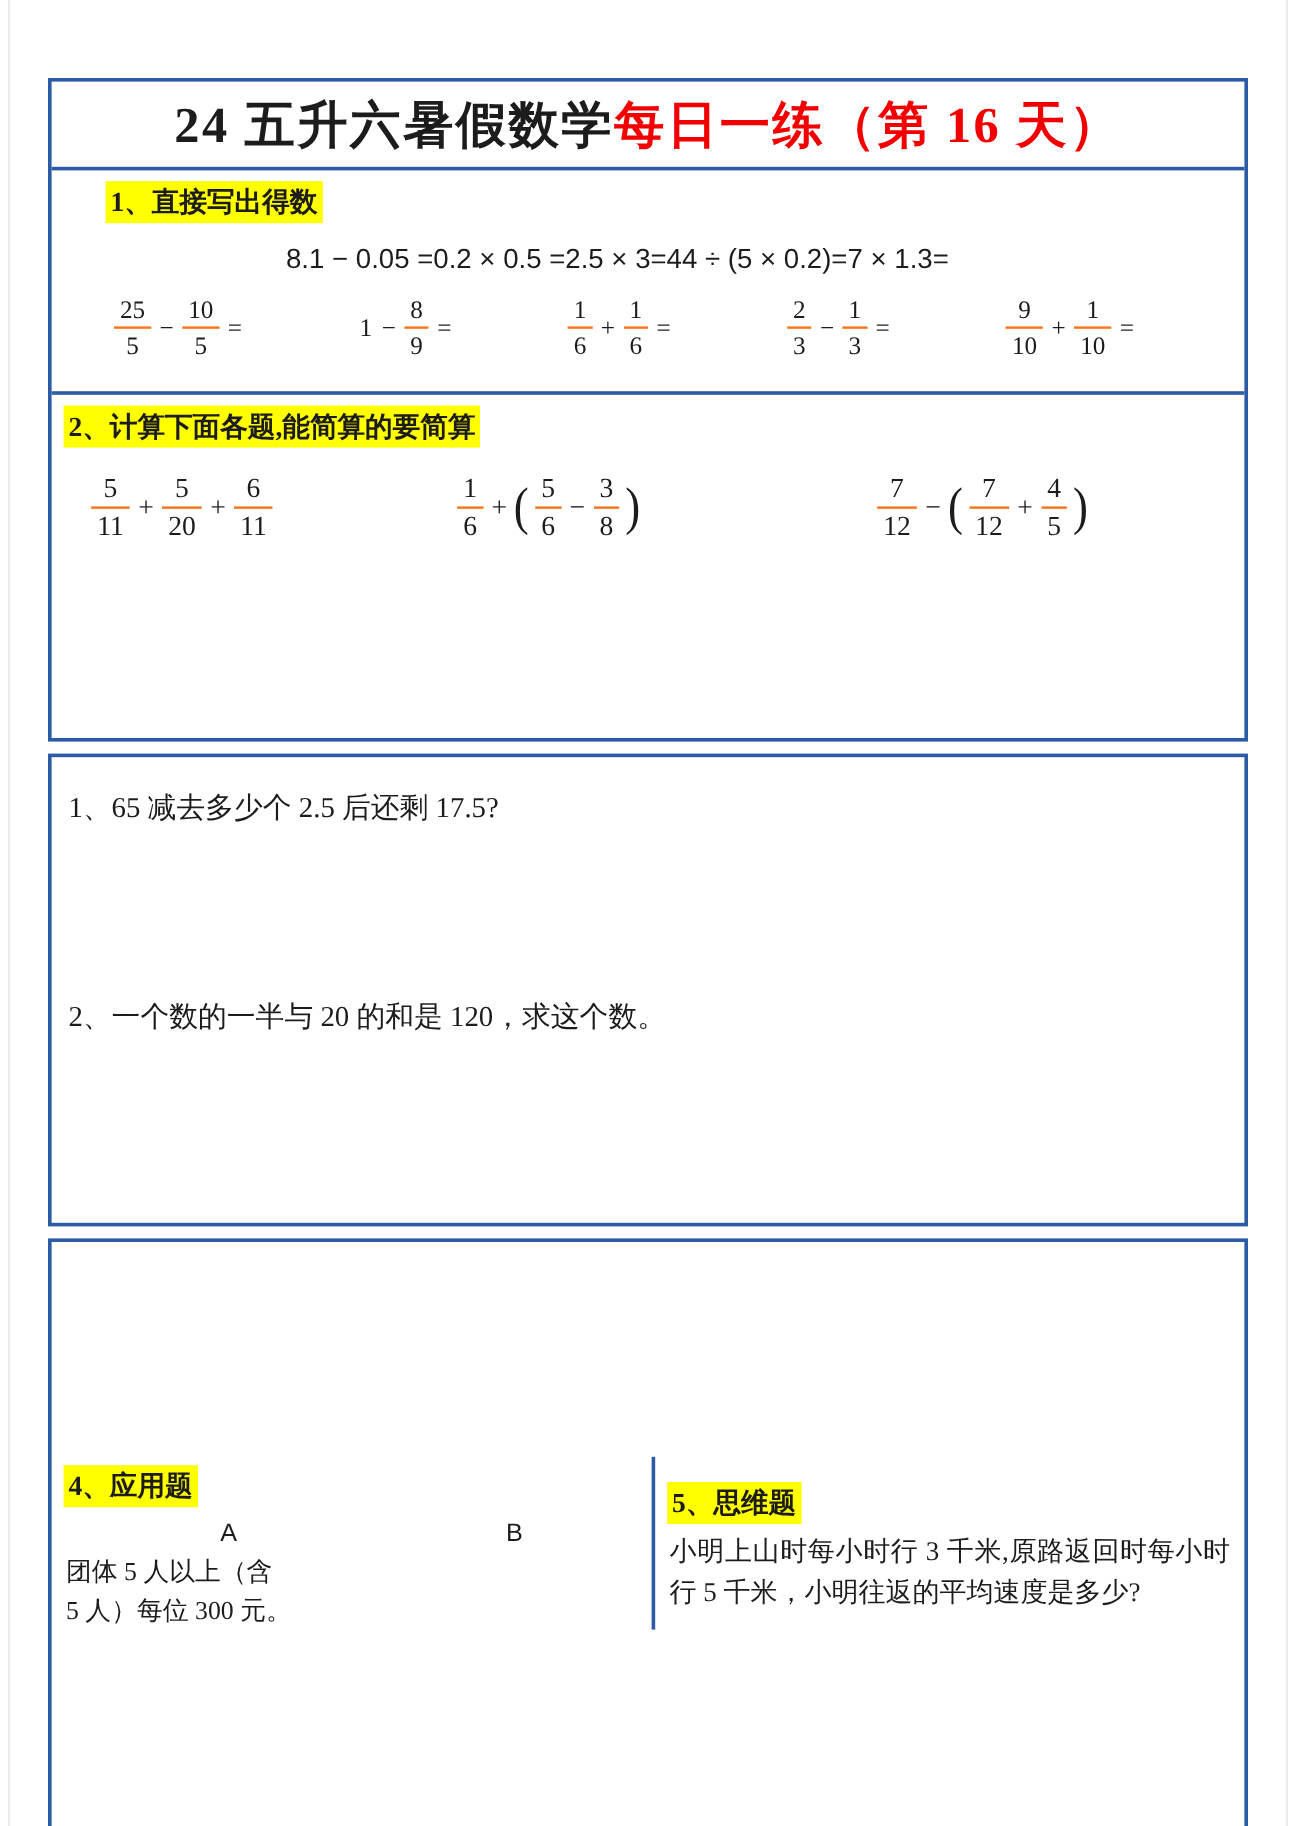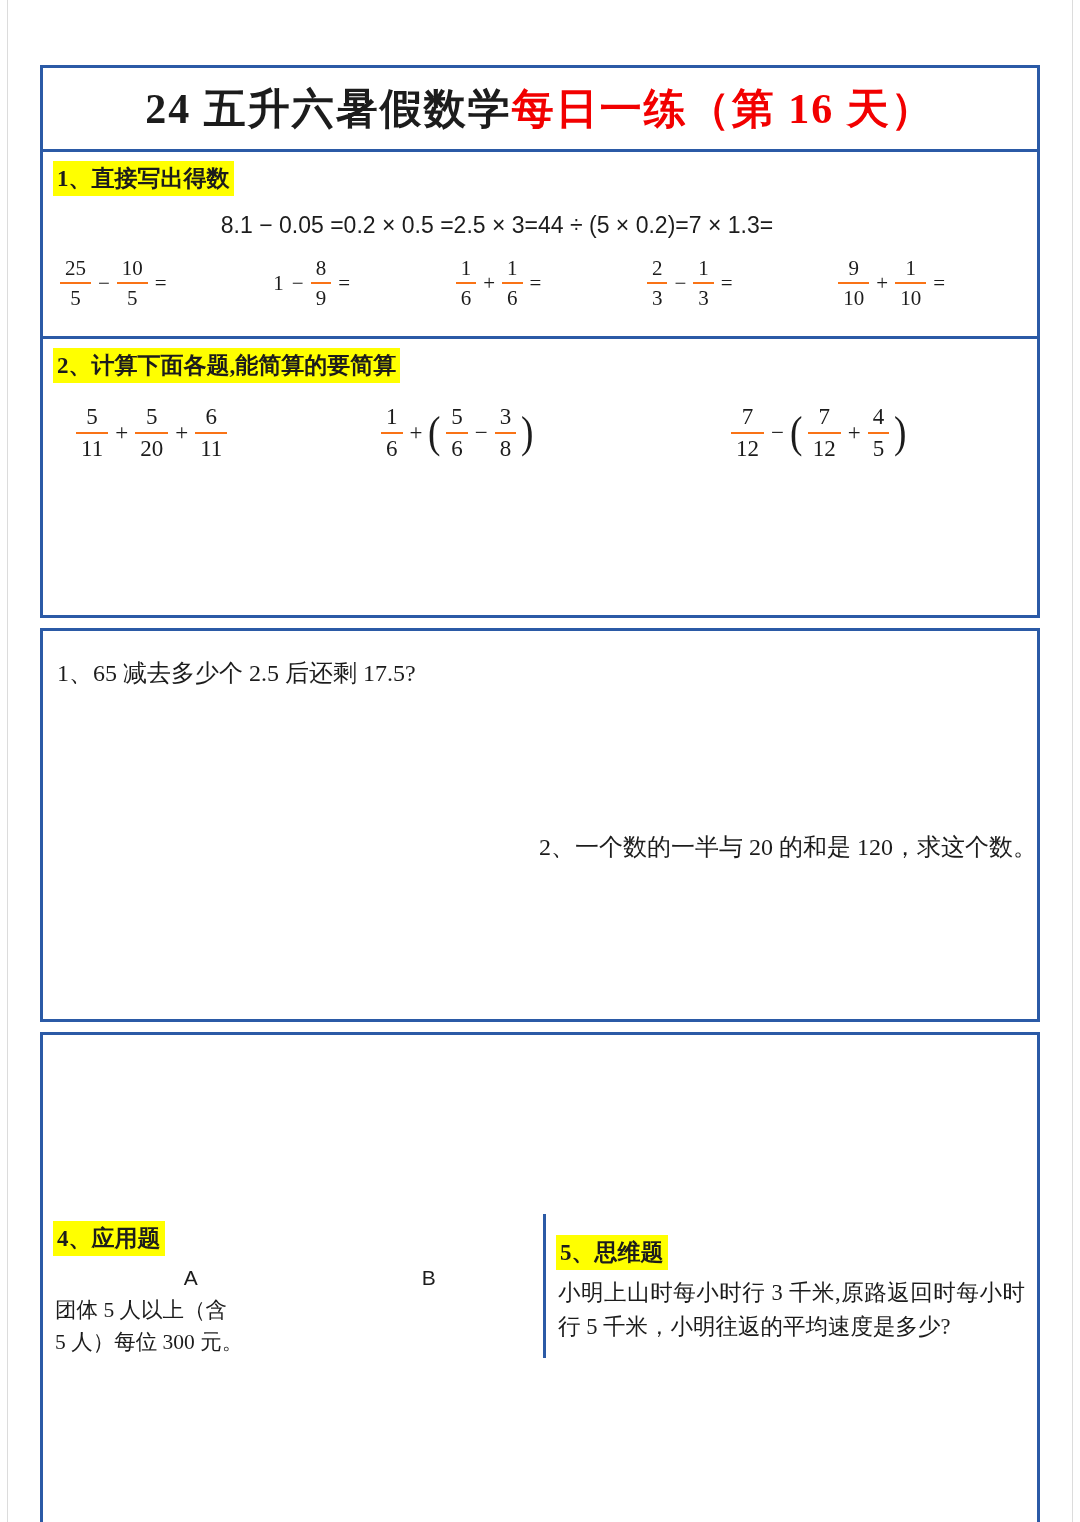--- a/index.html
+++ b/index.html
@@ -8,26 +8,26 @@
         font-family:"Liberation Serif","DejaVu Serif",serif;color:var(--text,#1c1c1c);overflow:hidden;}
   .page::before,.page::after{content:"";position:absolute;top:0;bottom:0;width:1px;background:#dcdcdc;}
   .page::before{left:7px;}
   .page::after{right:7px;}
 
   .box{position:absolute;left:40px;width:1000px;border:3px solid var(--accent-blue,#2b5aa6);background:#fff;}
   .box-a{top:65px;height:553px;}
   .box-b{top:628px;height:394px;}
   .box-c{top:1032px;height:508px;display:flex;align-items:center;}
 
-  .title-row{height:84px;border-bottom:3px solid var(--accent-blue,#2b5aa6);
+  .title-row{height:74px;border-bottom:3px solid var(--accent-blue,#2b5aa6);
              display:flex;align-items:center;justify-content:center;
              font-weight:bold;font-size:42px;letter-spacing:2px;}
   .t-red{color:var(--title-red,#f20000);}
 
-  .sec1{height:187px;border-bottom:3px solid var(--accent-blue,#2b5aa6);}
+  .sec1{height:187px;border-bottom:3px solid var(--accent-blue,#2b5aa6);padding-left:35px;}
   .hl-wrap{padding:9px 0 0 10px;}
   .hl-wrap.tight{padding:7px 0 0 10px;}
   .hl{background:var(--highlight-yellow,#ffff00);font-weight:bold;font-size:23px;
       padding:2px 4px;line-height:1.35;display:inline-block;}
 
   .row-arith{display:flex;justify-content:center;padding:16px 100px 0 14px;
              font-family:"Liberation Sans","DejaVu Sans",sans-serif;font-size:23px;}
   .row-frac{display:flex;justify-content:space-between;padding:0 88px 0 14px;margin-top:18px;}
 
   .mathcell{display:inline-flex;align-items:center;font-size:22px;}
@@ -38,21 +38,21 @@
   .frac .den{display:block;padding:3px 5px 0;}
   .paren{font-size:44px;font-weight:400;margin:0 1px;display:inline-block;transform:scaleX(.85);line-height:.9;}
 
   .row-sec2{display:flex;padding:22px 0 0 30px;}
   .s2cell{font-size:23px;}
   .s2cell.w1{width:305px;}
   .s2cell.w2{width:350px;}
 
   .wp{font-size:24px;margin:0;}
   .wp.q1{margin:26px 0 0 14px;}
-  .wp.q2{margin:142px 0 0 14px;text-align:right;}
+  .wp.q2{margin:142px 0 0 14px;}
 
   .col-left{width:503px;border-right:3px solid var(--accent-blue,#2b5aa6);}
   .col-right{flex:1;}
   .para{font-size:22.5px;line-height:1.5;margin:6px 12px 0 12px;text-align:justify;}
 
   .plan-table{display:grid;grid-template-columns:57% 43%;margin:6px 12px 0 12px;
               font-size:21.5px;row-gap:2px;}
   .plan-head{text-align:center;font-family:"Liberation Sans","DejaVu Sans",sans-serif;font-size:21px;padding:4px 0 2px;}
   .plan-cell{line-height:1.5;}
 </style>

